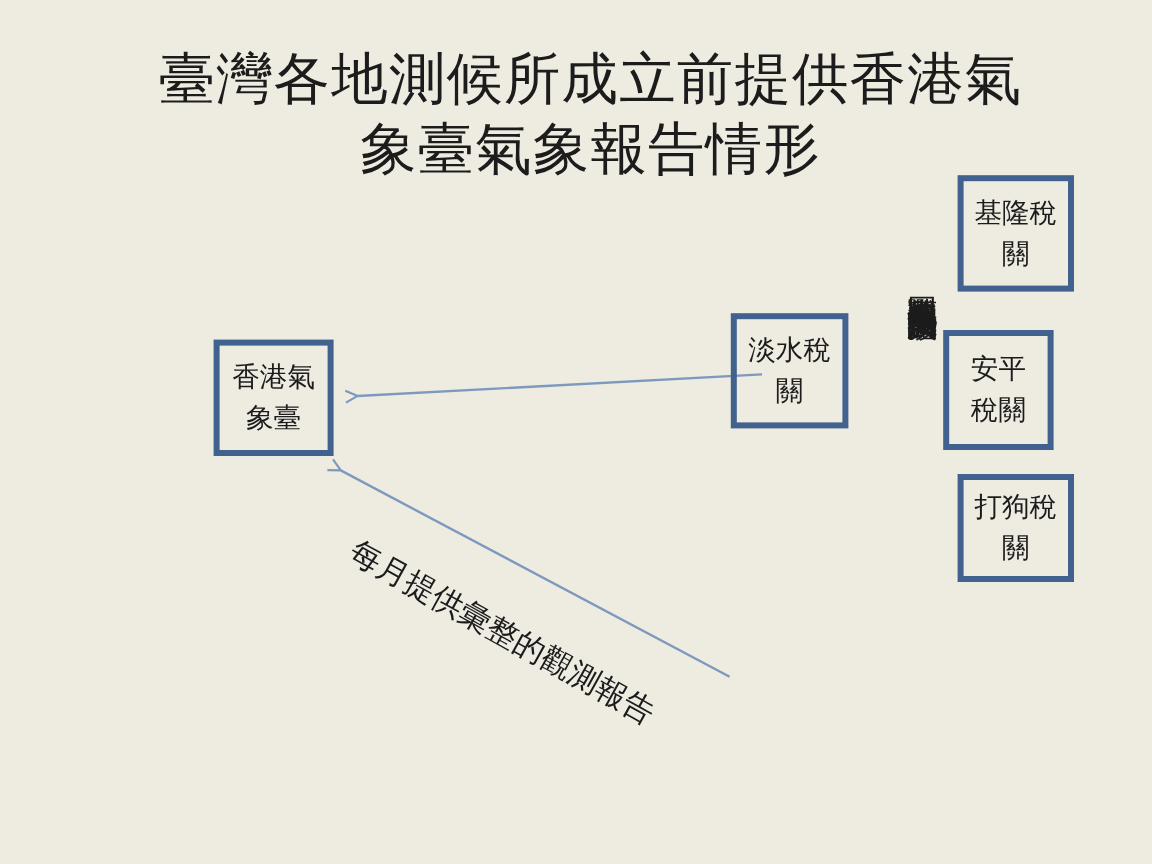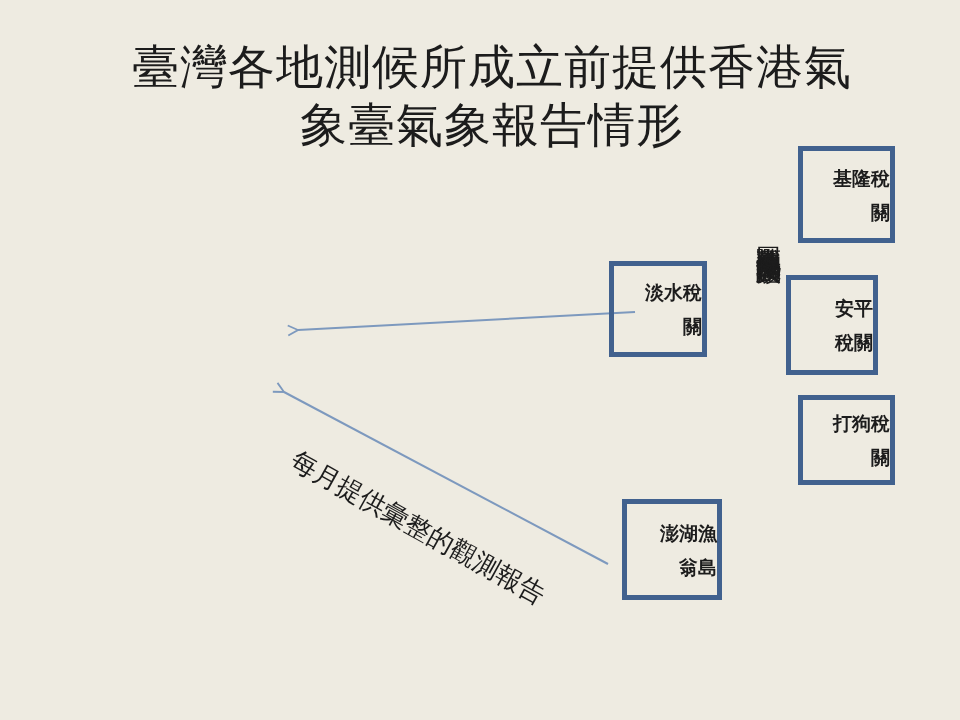--- a/index.html
+++ b/index.html
@@ -16,25 +16,24 @@
   .slide-title{
     position:absolute;left:0;top:26px;width:960px;
     text-align:center;
     font-size:47px;line-height:58px;font-weight:normal;margin:12px;
     letter-spacing:1px;
   }
   .node-box{
     position:absolute;
     border:5px solid #41618E;
     background:transparent;
-    display:flex;flex-direction:column;justify-content:center;align-items:flex-end;
+    display:flex;flex-direction:column;justify-content:center;align-items:center;
     box-sizing:border-box;
-    font-size:19px;line-height:34px;
+    font-size:23px;line-height:34px;
     text-align:center;
-    font-weight:bold;
   }
   .edge-label{
     position:absolute;
     font-size:25px;line-height:28px;
     white-space:nowrap;
   }
   .edge-label.rotated{
     transform:rotate(29deg);
     transform-origin:0 0;
     font-size:26px;
@@ -63,30 +62,30 @@
   <svg class="connectors" viewBox="0 0 960 720">
     <defs>
       <marker id="openArrow" markerWidth="16" markerHeight="16" refX="3" refY="7" orient="auto" markerUnits="userSpaceOnUse">
         <path d="M13,2 L3,7 L13,12" fill="none" stroke="#7D99BE" stroke-width="1.8"></path>
       </marker>
     </defs>
     <line x1="635" y1="312" x2="298" y2="330" stroke="#7D99BE" stroke-width="2" marker-end="url(#openArrow)"></line>
     <line x1="608" y1="564" x2="284" y2="392" stroke="#7D99BE" stroke-width="2" marker-end="url(#openArrow)"></line>
   </svg>
 
+  <div class="node-box" style="left:178px;top:283px;width:100px;height:97px">
+    <div>香港氣</div>
+    <div>象臺</div>
+  </div>
 
   <div class="node-box" style="left:609px;top:261px;width:98px;height:96px">
     <div>淡水稅</div>
     <div>關</div>
   </div>
 
-  <div class="node-box" style="left:622px;top:499px;width:100px;height:101px">
-    <div>澎湖漁</div>
-    <div>翁島</div>
-  </div>
 
   <div class="node-box" style="left:798px;top:146px;width:97px;height:97px">
     <div>基隆稅</div>
     <div>關</div>
   </div>
 
   <div class="node-box" style="left:786px;top:275px;width:92px;height:100px">
     <div>安平</div>
     <div>稅關</div>
   </div>

